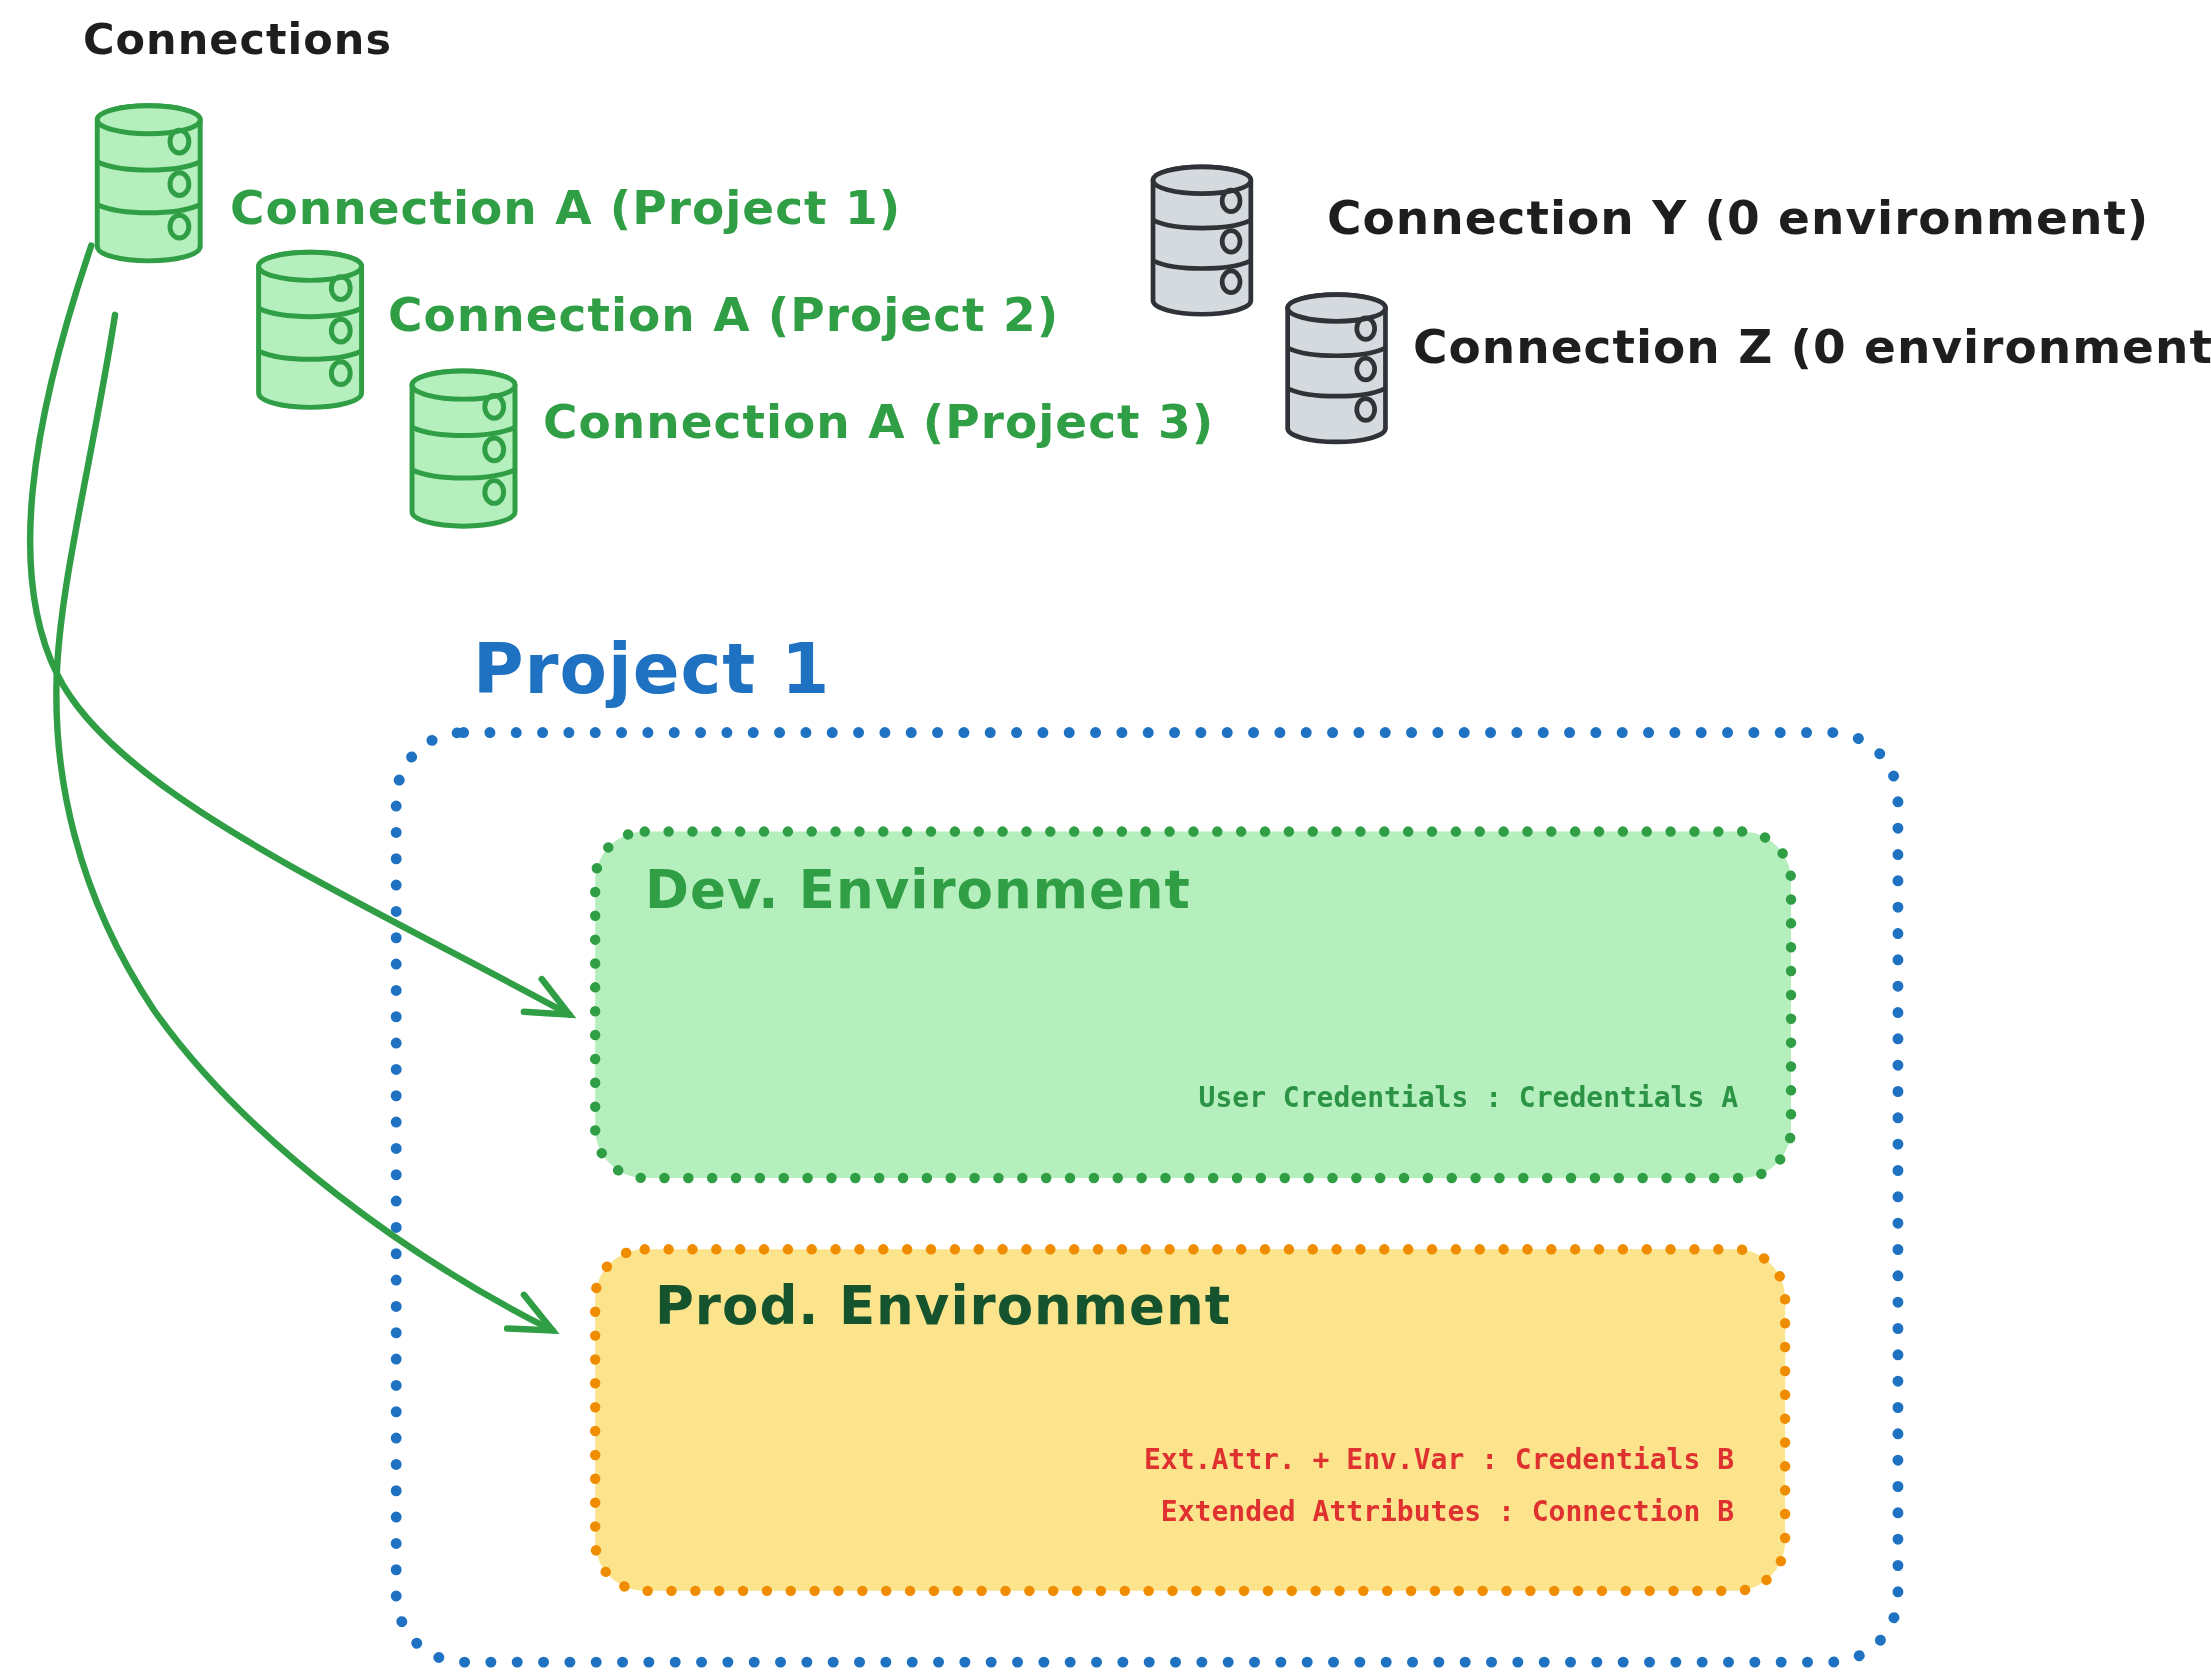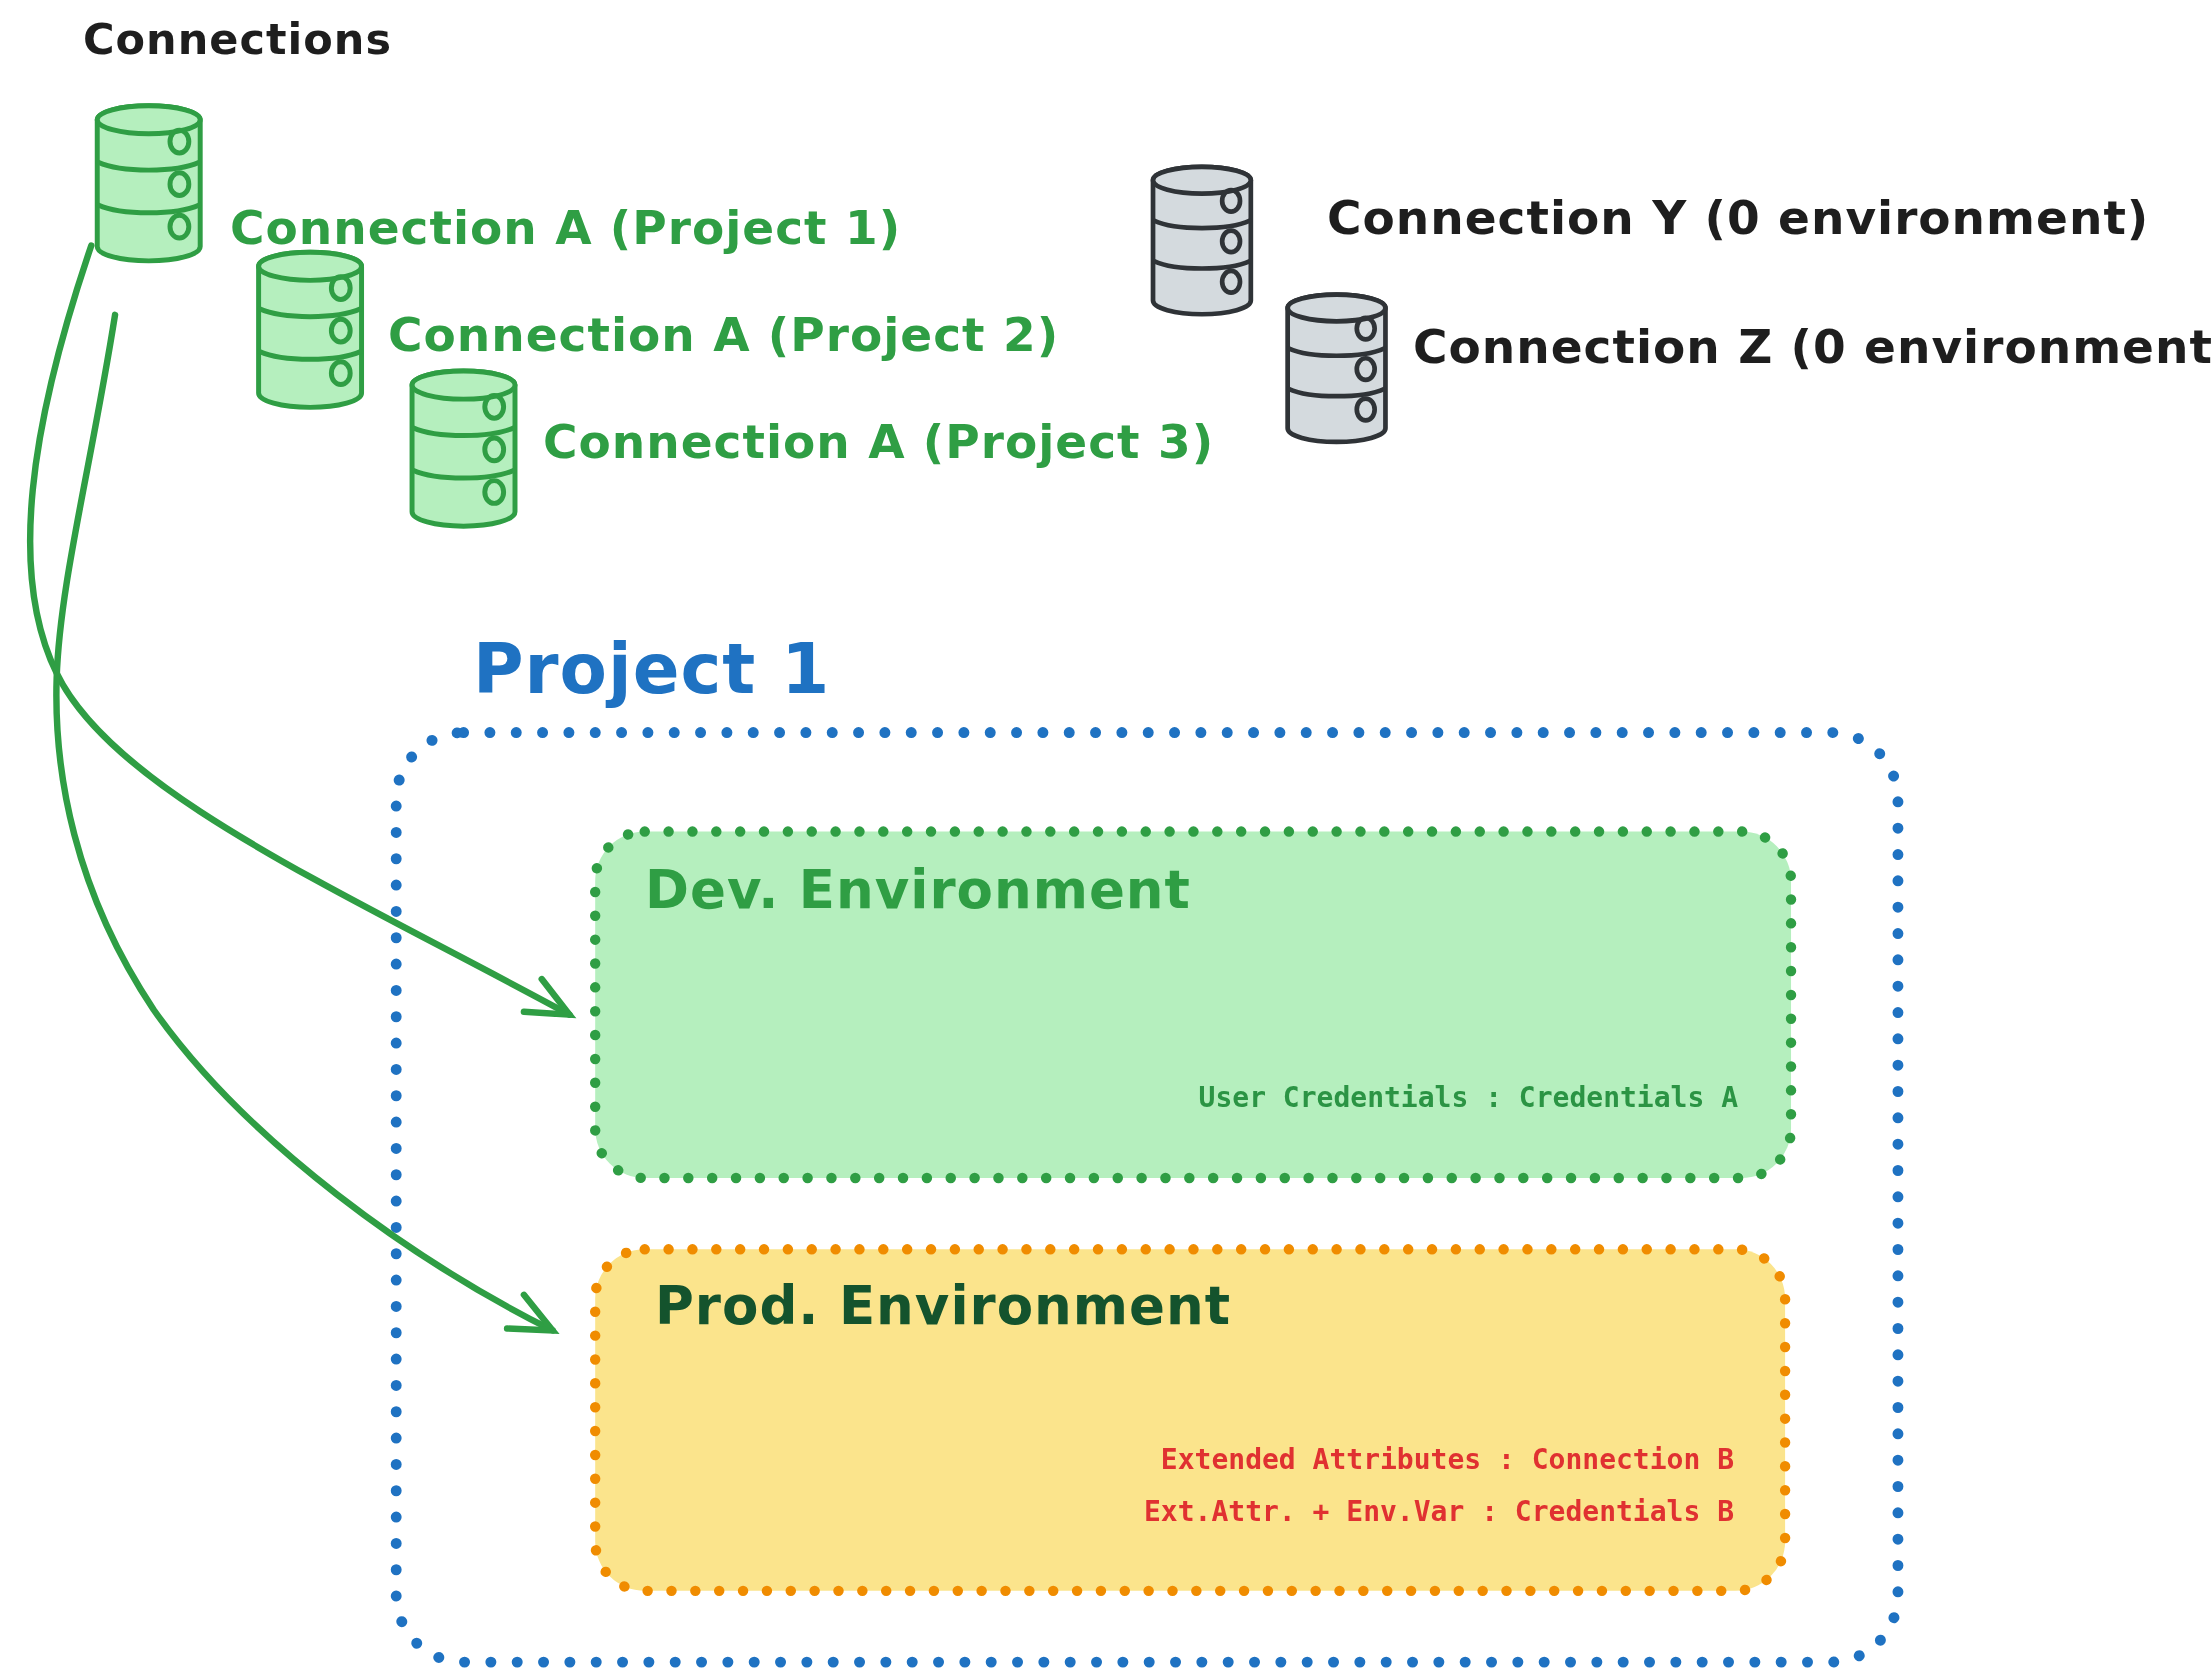--- a/index.html
+++ b/index.html
@@ -15,21 +15,21 @@
     position:absolute;
     white-space:nowrap;
     font-weight:600;
     letter-spacing:1px;
   }
   .title{
     left:83px;top:14px;
     font-size:43px;font-weight:700;
     color:#1e1e1e;
   }
-  .green-label{color:#2f9e44;font-size:47px;margin-top:20px;}
+  .green-label{color:#2f9e44;font-size:47px;}
   .dark-label{color:#1e1e1e;font-size:47px;}
   .lbl-g1{left:230px;top:180px;}
   .lbl-g2{left:388px;top:287px;}
   .lbl-g3{left:543px;top:394px;}
   .lbl-y{left:1327px;top:190px;}
   .lbl-z{left:1413px;top:319px;}
   .project-title{
     left:473px;top:592px;
     font-size:69px;font-weight:700;
     color:#1f72c2;
@@ -109,18 +109,18 @@
   <div class="label dark-label lbl-y">Connection Y (0 environment)</div>
   <div class="label dark-label lbl-z">Connection Z (0 environment)</div>
 
   <div class="label project-title">Project 1</div>
 
   <div class="label env-title dev-title">Dev. Environment</div>
   <div class="mono-line dev-map">User Credentials : Credentials A</div>
 
   <div class="label env-title prod-title">Prod. Environment</div>
   <div class="mono-line prod-maps">
+    <div>Ext.Attr. + Env.Var : Credentials B</div>
     <div>Extended Attributes : Connection B</div>
-    <div>Ext.Attr. + Env.Var : Credentials B</div>
   </div>
 
 </div>
 
 
 </body></html>

